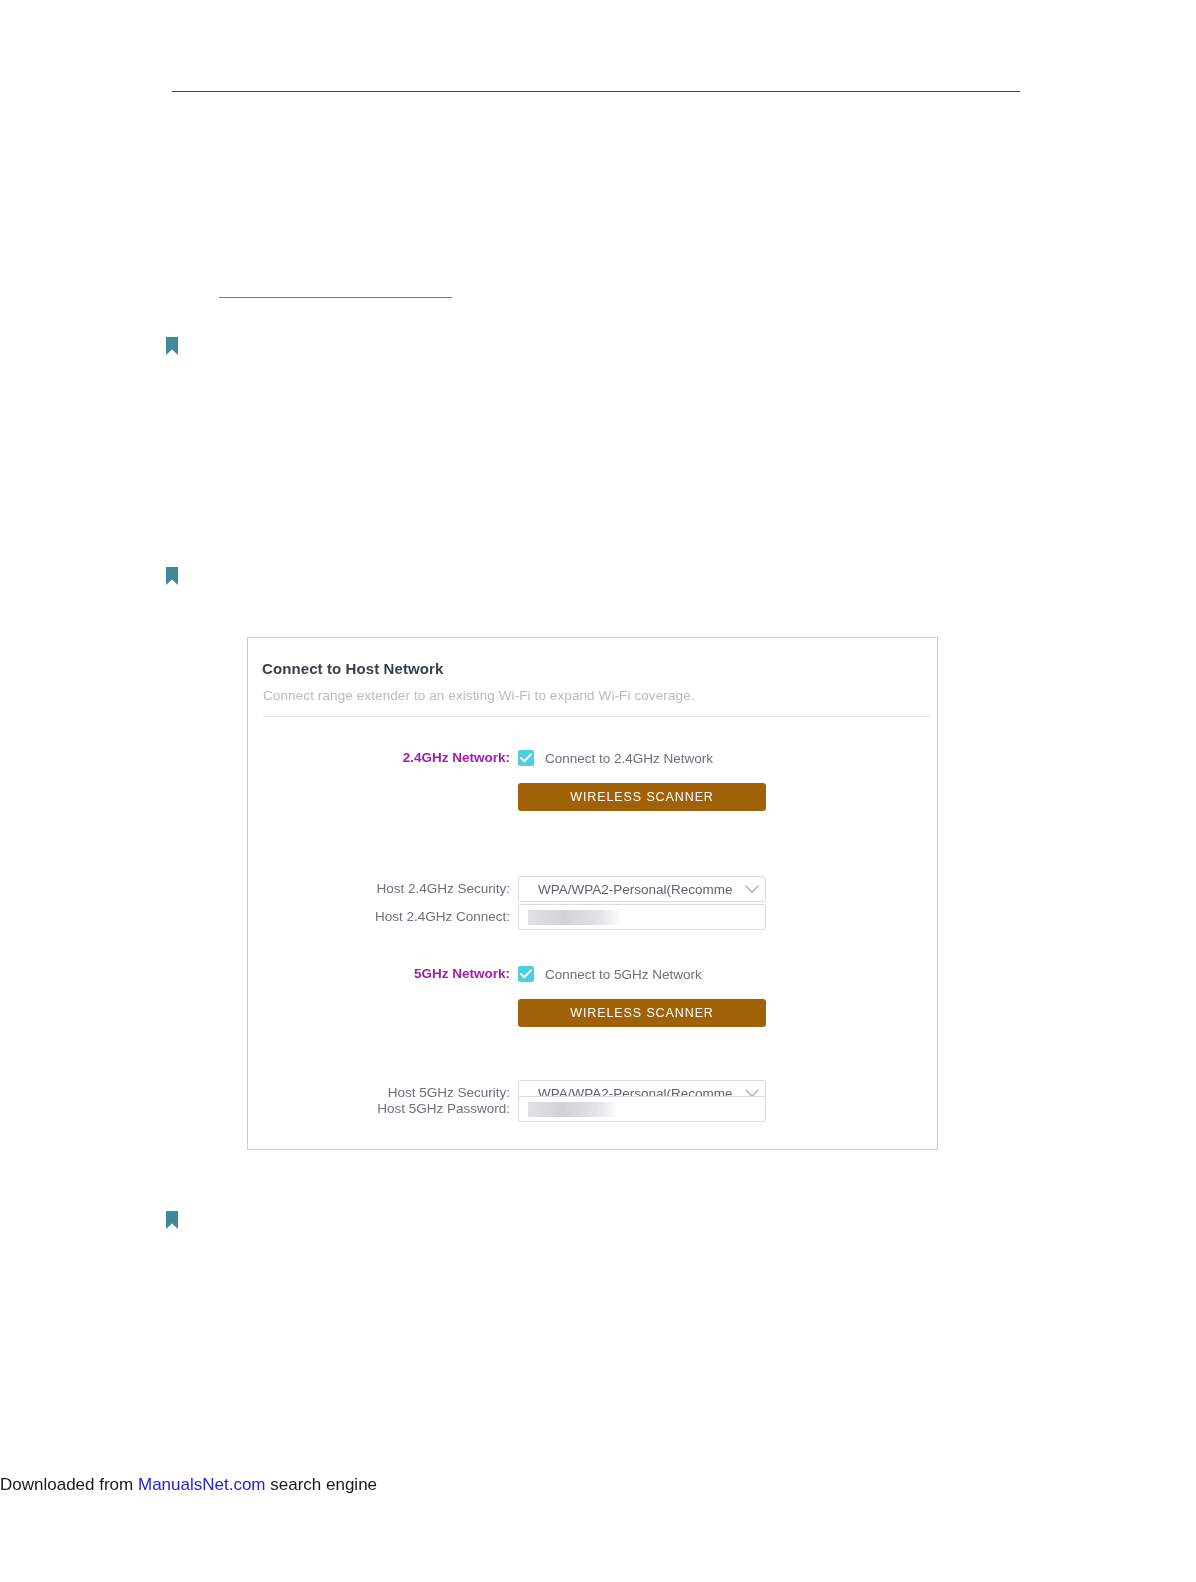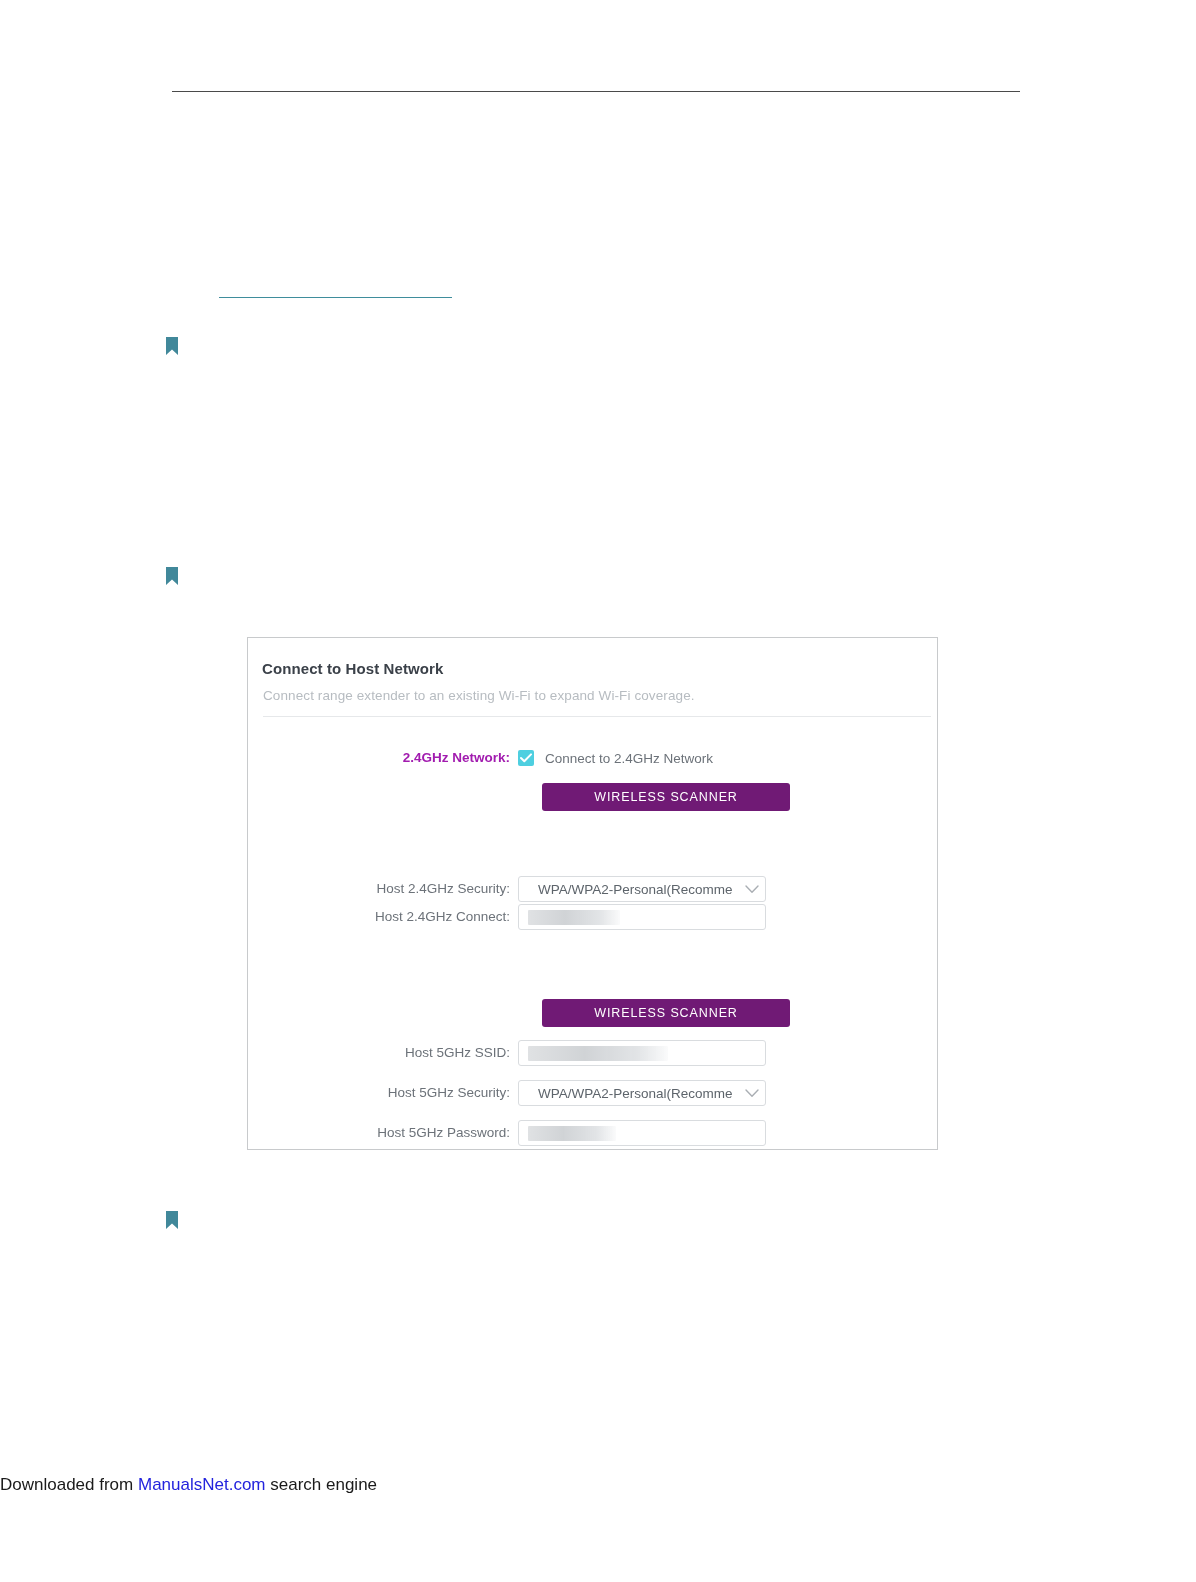--- a/index.html
+++ b/index.html
@@ -135,28 +135,27 @@
     color: #6c7279;
     white-space: nowrap;
   }
 
   
   .scanner-btn {
     width: 248px;
     height: 28px;
     border: none;
     border-radius: 3px;
-    background: #701a75;
+    background: #a16207;
     color: #ffffff;
     font-family: "Liberation Sans", sans-serif;
     font-size: 12.5px;
     letter-spacing: 0.9px;
     cursor: pointer;
     padding: 0;
-    margin-left: 24px;
   }
 
   
   .text-input {
     width: 248px;
     height: 26px;
     box-sizing: border-box;
     border: 1px solid #d9dcdf;
     border-radius: 3px;
     background: #ffffff;
@@ -280,49 +279,54 @@
 
   <div class="form-row" style="top:266px;">
     <div class="row-label">Host 2.4GHz Connect:</div>
     <div class="row-field">
       <div class="text-input">
         <span class="redact w-b"></span>
       </div>
     </div>
   </div>
 
+  <div class="form-row" style="top:323px;">
+    <div class="row-label bold">5GHz Network:</div>
+    <div class="row-field">
+      <label class="cb-wrap">
+        <span class="checkbox">
+          <svg width="12" height="10" viewBox="0 0 12 10">
+            <path d="M1 5 L4.3 8.2 L11 1.4" stroke="#ffffff" stroke-width="2" fill="none" stroke-linecap="round" stroke-linejoin="round"></path>
+          </svg>
+        </span>
+        <span class="cb-caption">Connect to 5GHz Network</span>
+      </label>
+    </div>
+  </div>
 
   <div class="form-row" style="top:361px;">
     <div class="row-field">
       <button class="scanner-btn">WIRELESS SCANNER</button>
     </div>
   </div>
 
-  <div class="form-row" style="top:402px;">
-    <div class="row-label">Host 5GHz SSID:</div>
-    <div class="row-field">
-      <div class="text-input">
-        <span class="redact w-c"></span>
-      </div>
-    </div>
-  </div>
 
   <div class="form-row" style="top:442px;">
     <div class="row-label">Host 5GHz Security:</div>
     <div class="row-field">
       <div class="select-box">
         <span class="select-value">WPA/WPA2-Personal(Recomme</span>
         <svg class="chevron" width="14" height="9" viewBox="0 0 14 9">
           <path d="M1 1 L7 7.2 L13 1" stroke="#a9aeb3" stroke-width="1.4" fill="none" stroke-linecap="round" stroke-linejoin="round"></path>
         </svg>
       </div>
     </div>
   </div>
 
-  <div class="form-row" style="top:482px;">
+  <div class="form-row" style="top:458px;">
     <div class="row-label">Host 5GHz Password:</div>
     <div class="row-field">
       <div class="text-input">
         <span class="redact w-d"></span>
       </div>
     </div>
   </div>
 
 </div>
 

